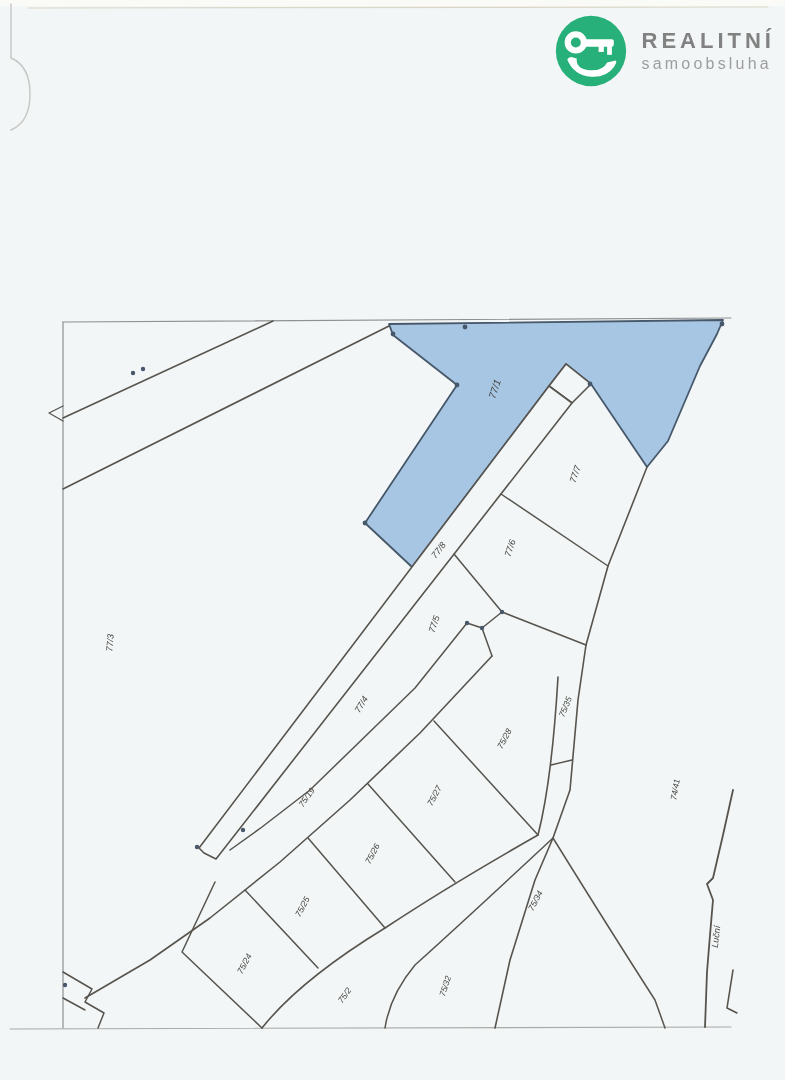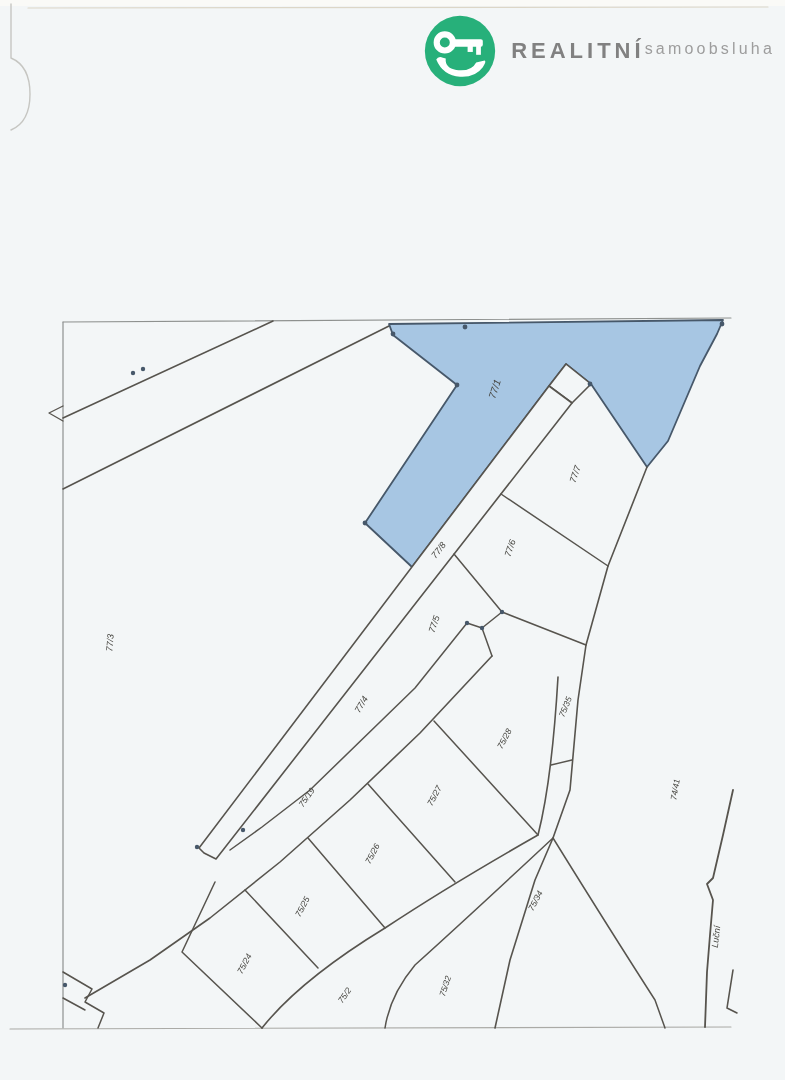--- a/index.html
+++ b/index.html
@@ -11,21 +11,21 @@
     font-family:"Liberation Sans", sans-serif;
   }
   
   .scan-top{position:absolute;left:0;top:0;width:785px;height:6px;background:#fafaf7;}
   
   .logo{
     position:absolute;top:13px;right:10px;
     display:flex;align-items:center;gap:13px;
   }
   .logo-icon{width:76px;height:76px;flex:0 0 auto;}
-  .brand{display:flex;flex-direction:row;line-height:1.15;}
+  .brand{display:flex;flex-direction:column;line-height:1.15;}
   .brand-line1{
     font-size:22px;font-weight:bold;letter-spacing:4px;color:#818181;
   }
   .brand-line2{
     font-size:16px;font-weight:400;letter-spacing:3.2px;color:#9d9d9d;margin-top:2px;
   }
   svg.map-svg{position:absolute;left:0;top:0;}
   .plabel{
     font-family:"Liberation Sans", sans-serif;
     font-style:italic;

